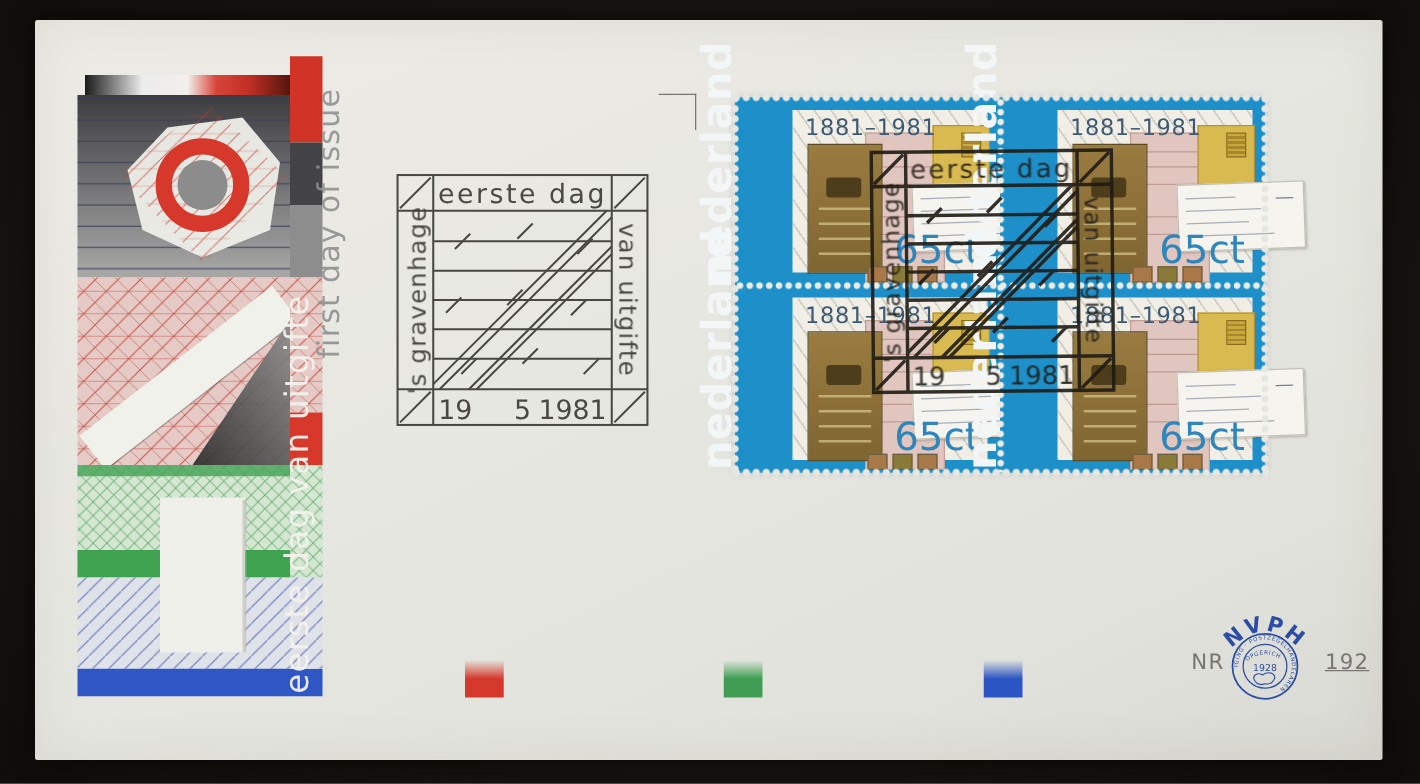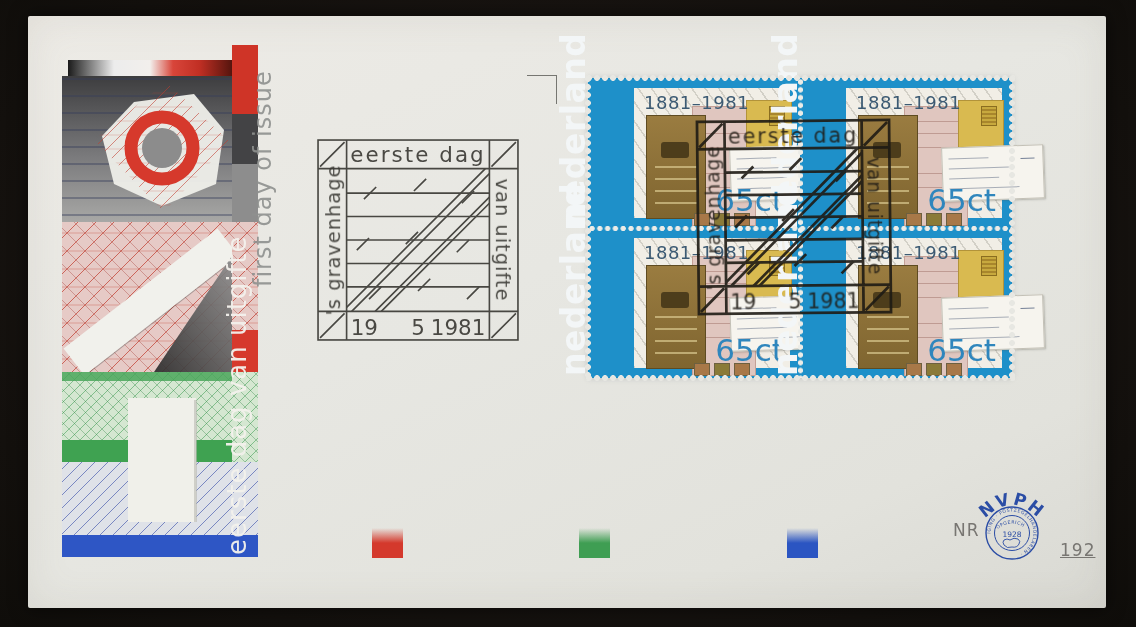--- a/index.html
+++ b/index.html
@@ -372,15 +372,15 @@
     <text font-size="4.4" fill="#2b4da5" letter-spacing="0.6">
       <textPath href="#ringPath" startOffset="25%" text-anchor="middle">· VEREENIGING · POSTZEGELHANDELAREN ·</textPath>
     </text>
     <text font-size="4.6" fill="#2b4da5" letter-spacing="0.5">
       <textPath href="#opgArc" startOffset="50%" text-anchor="middle">OPGERICHT</textPath>
     </text>
     <text x="37" y="52" text-anchor="middle" font-size="7.5" fill="#2b4da5">1928</text>
     <path d="M29 55 q3 -2 6 0 q4 -3 8 -1 q3 2 1 5 q-2 4 -7 3 q-5 2 -8 -2 q-2 -3 0 -5 z" fill="none" stroke="#2b4da5" stroke-width="0.9"></path>
   </svg>
 
-  <div class="cat-num" style="left:1032px;top:524px;text-decoration:underline;">192</div>
+  <div class="cat-num" style="left:1032px;top:504px;text-decoration:underline;">192</div>
 
 </div>
 
 </body></html>

